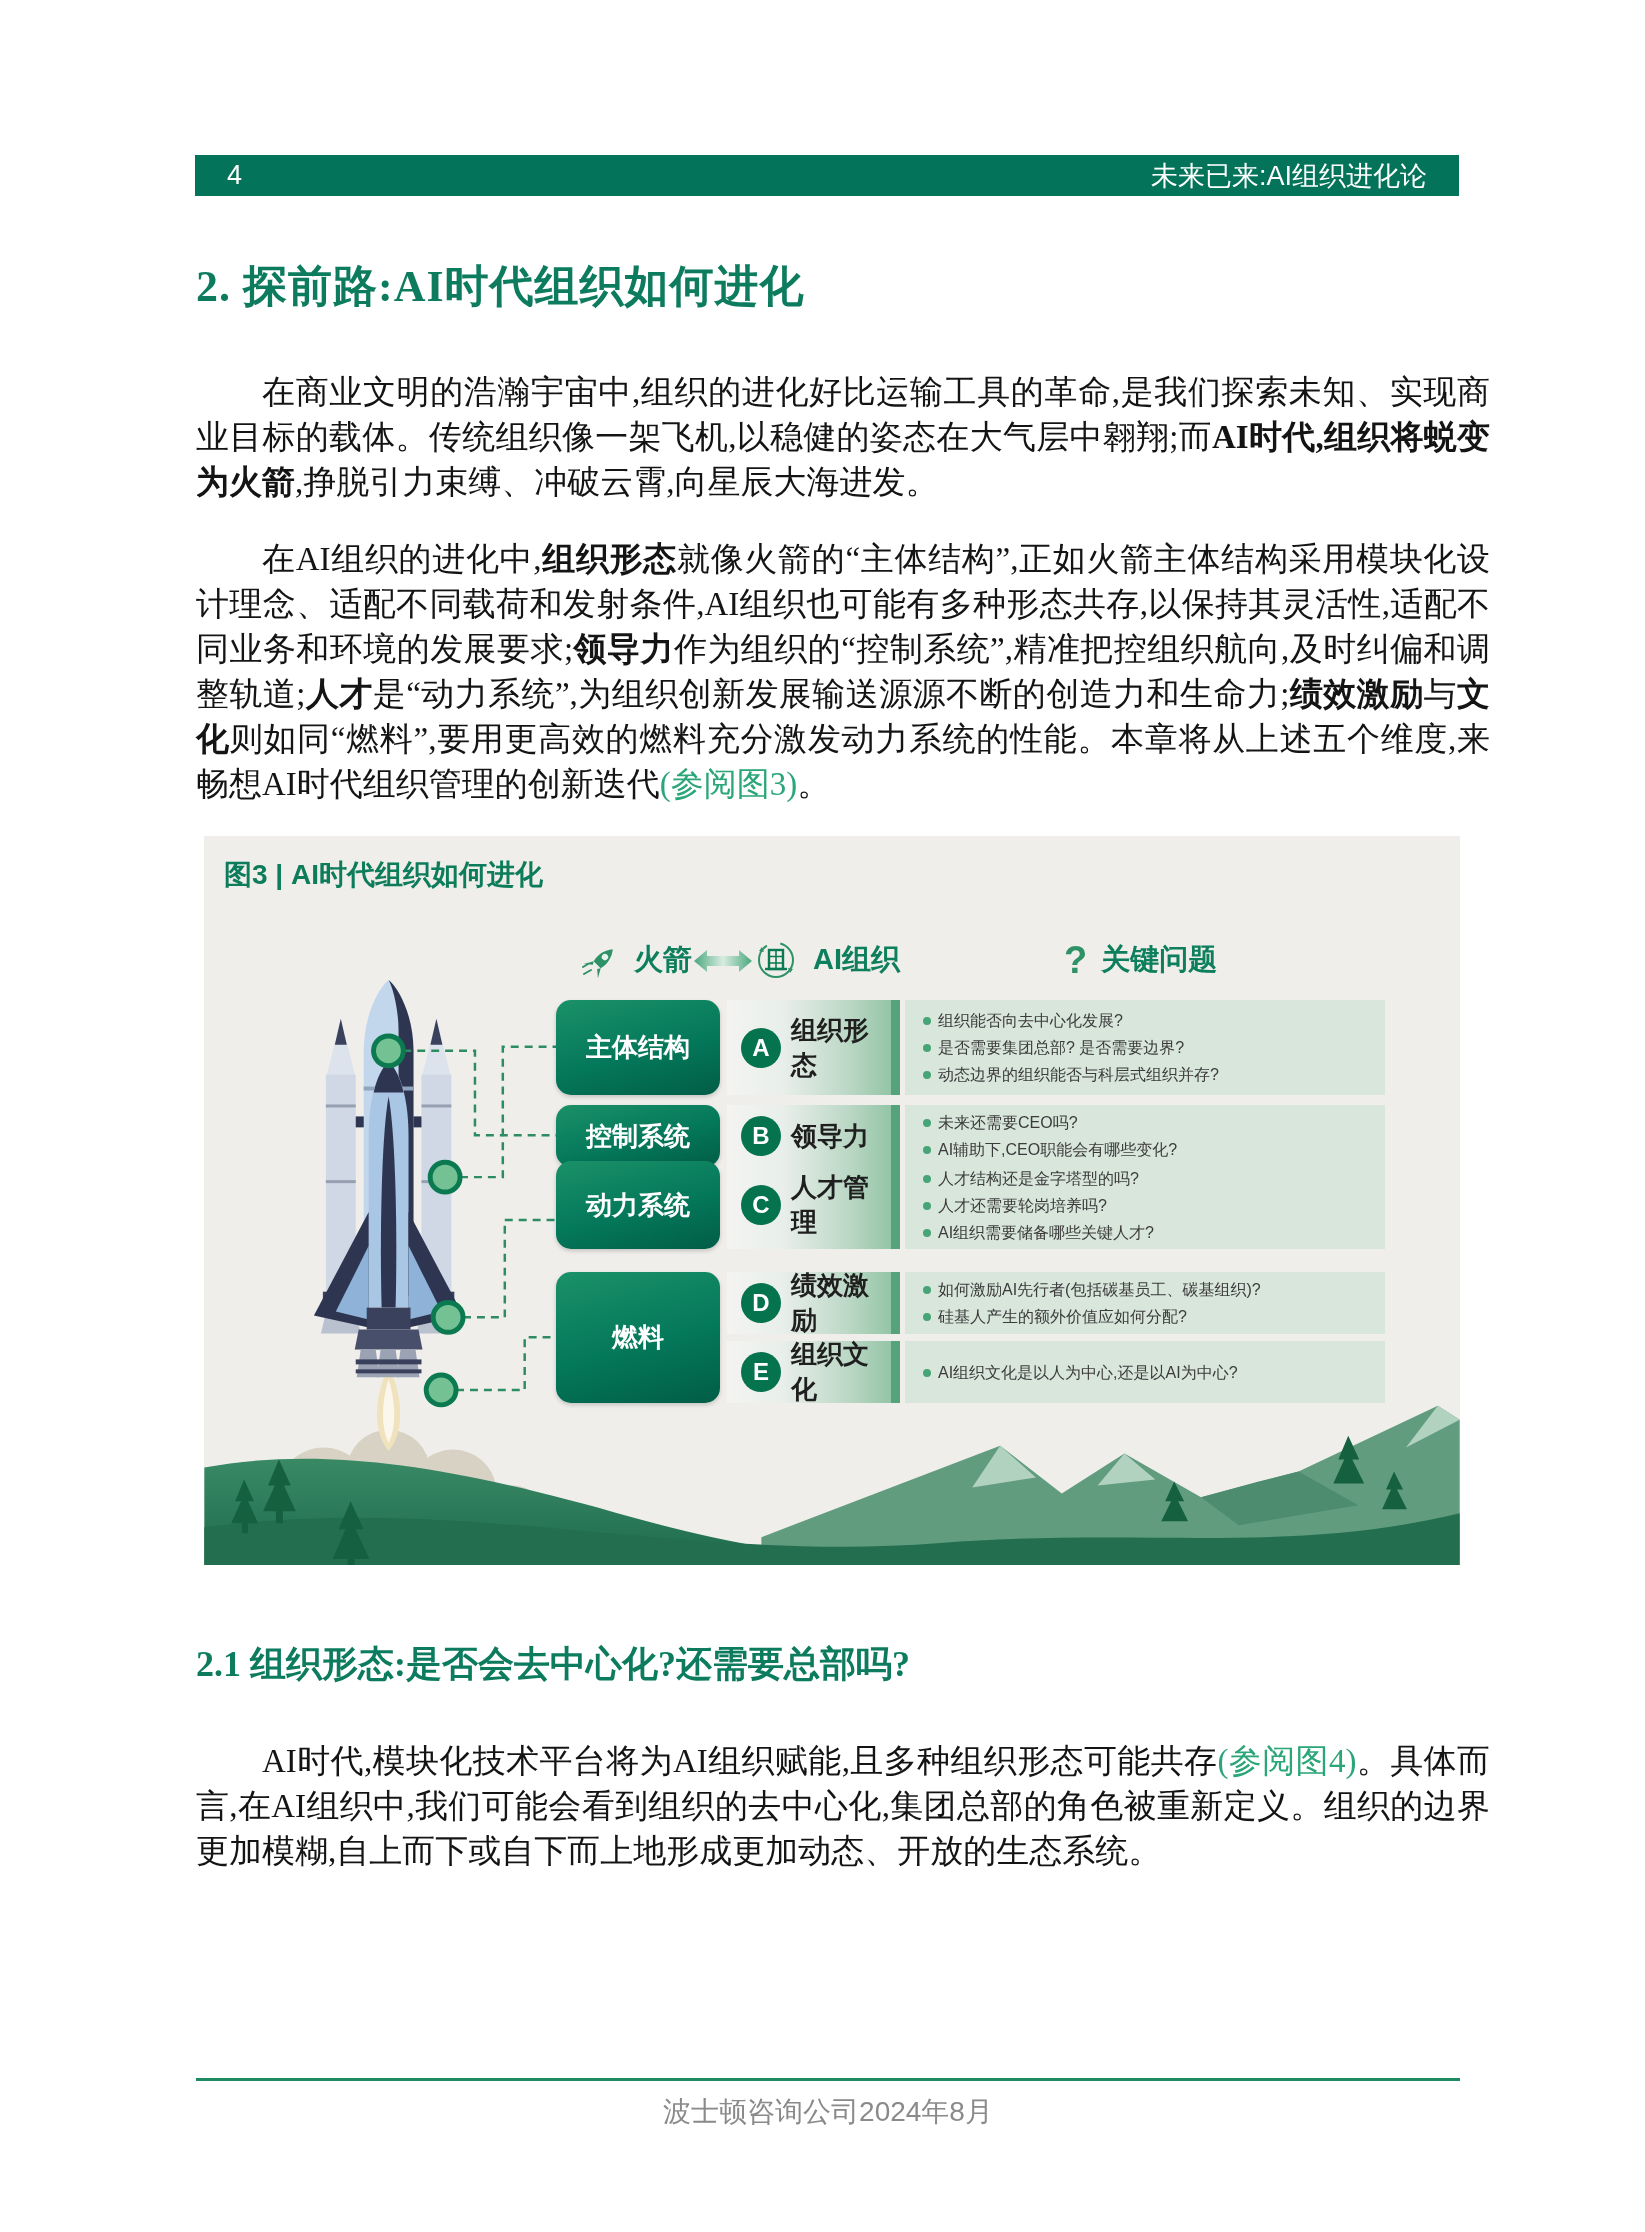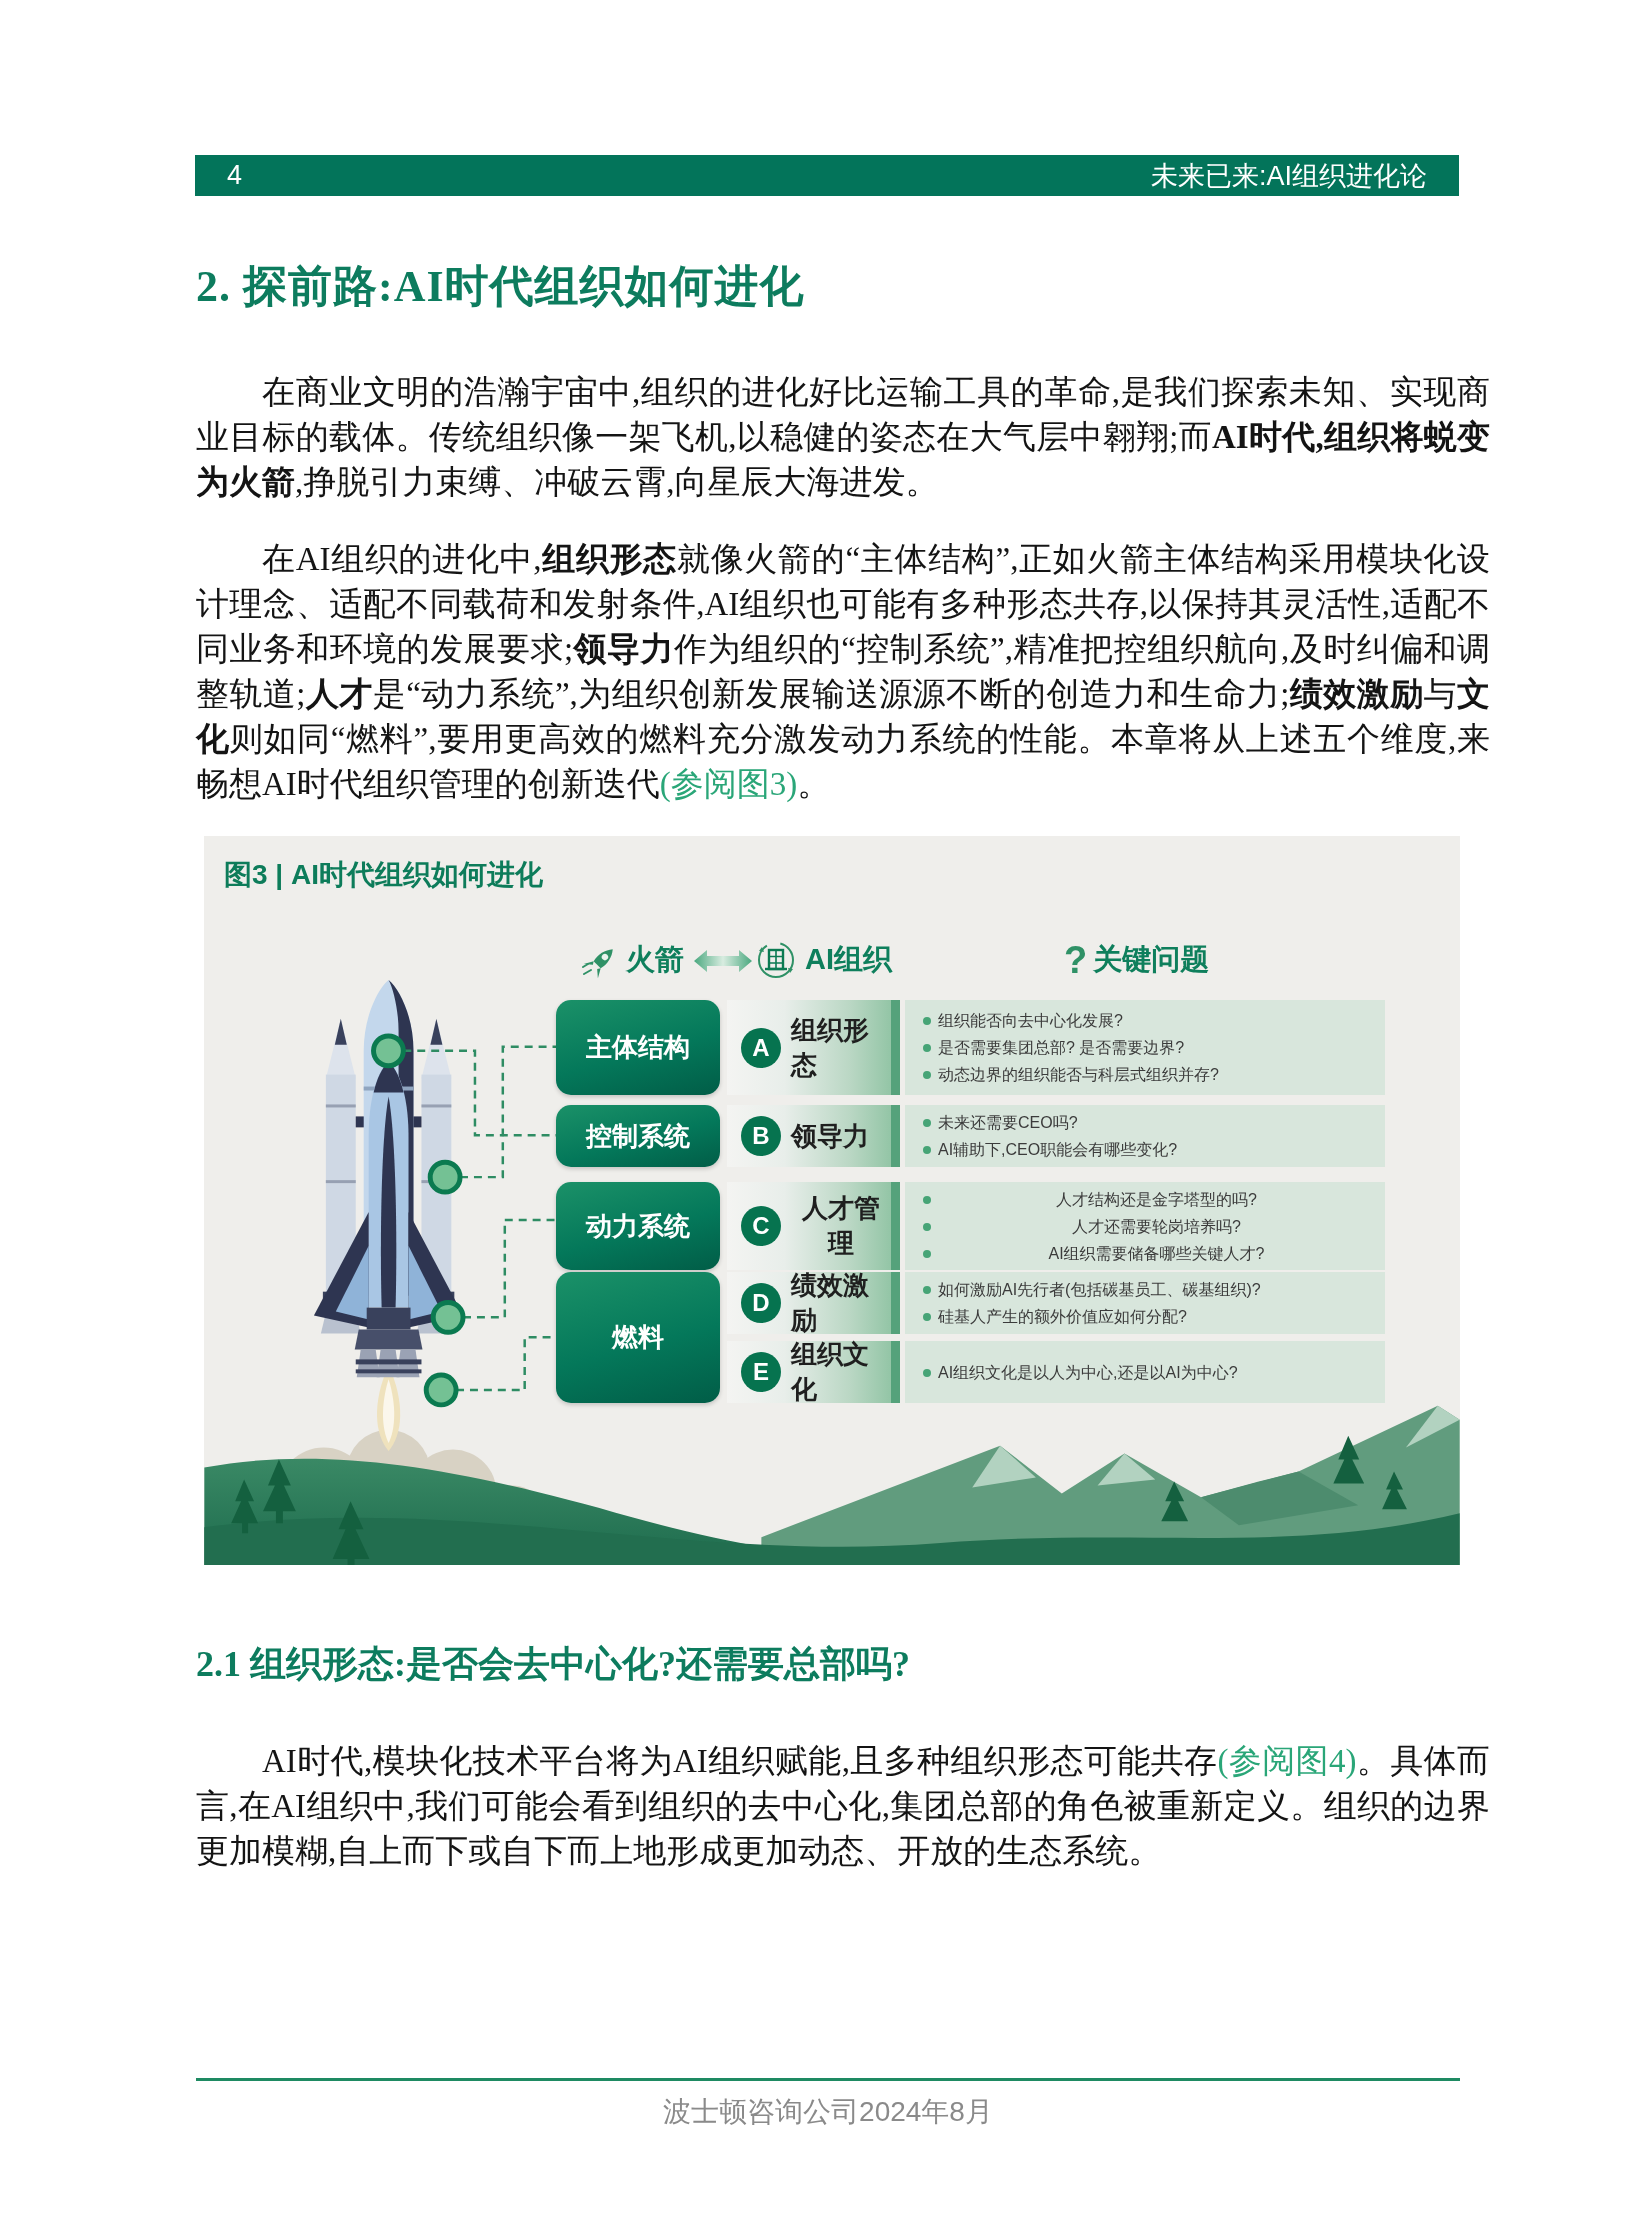--- a/index.html
+++ b/index.html
@@ -18,21 +18,21 @@
   p.body{position:absolute;left:196px;width:1294px;margin:0;color:#141414;
          font-size:33px;line-height:45px;text-align:justify;text-indent:2em;}
   p.p1{top:370px;} p.p2{top:537px;} p.p3{top:1739px;}
   .seg-b{font-weight:700;}
   .seg-g{color:#2aa678;}
   
   .panel{position:absolute;left:204px;top:836px;width:1256px;height:729px;
          background:#efeeeb;font-family:"Liberation Sans", sans-serif;}
   .fig-title{position:absolute;left:20px;top:20px;color:#0d7c5a;
              font-size:28px;font-weight:700;}
-  .legend{position:absolute;top:101px;height:46px;display:flex;align-items:center;gap:6px;
+  .legend{position:absolute;top:101px;height:46px;display:flex;align-items:center;gap:14px;
           color:#0e7f5c;font-weight:700;font-size:29px;}
   .lg-rocket{left:376px;} .lg-arrow{left:490px;top:111px;position:absolute;}
   .lg-org{left:549px;} .lg-q{left:860px;}
   .qmark{font-size:38px;font-weight:800;color:#2f9166;line-height:1;}
   
   .part-box{position:absolute;left:352px;width:164px;border-radius:15px;
             background:linear-gradient(165deg,#1b9168 0%,#04785a 55%,#015d47 100%);
             color:#ffffff;font-weight:700;font-size:26px;display:flex;
             align-items:center;justify-content:center;box-shadow:0 2px 4px rgba(0,0,0,.18);}
   .dim-cell{position:absolute;left:523px;width:173px;box-sizing:border-box;
@@ -42,21 +42,21 @@
   .dim-cell .letter{width:40px;height:40px;border-radius:50%;background:#06734f;
             color:#fff;font-weight:700;font-size:24px;display:flex;align-items:center;
             justify-content:center;flex:none;}
   .dim-cell .dlabel{font-weight:700;font-size:26px;color:#1f1f1f;}
   .q-cell{position:absolute;left:701px;width:480px;background:#d8e6dc;box-sizing:border-box;
           display:flex;flex-direction:column;justify-content:center;padding:4px 10px 4px 16px;}
   .q-cell ul{margin:0;padding:0;list-style:none;}
   .q-cell li{position:relative;padding-left:17px;font-size:16px;line-height:27px;color:#3b3b3b;}
   .q-cell li::before{content:'';position:absolute;left:2px;top:10px;width:8px;height:8px;
           border-radius:50%;background:#46a476;}
-  .r1{top:164px;height:95px;} .r2{top:269px;height:62px;} .r3{top:346px;height:88px;text-align:center;}
+  .r1{top:164px;height:95px;} .r2{top:269px;height:62px;} .r3{top:325px;height:88px;}
   .r4{top:436px;height:62px;} .r5{top:505px;height:62px;} .r45{top:436px;height:131px;}
   .abs{position:absolute;}
   
   .footrule{position:absolute;left:196px;top:2078px;width:1264px;height:3px;background:#1e8a62;}
   .footer{position:absolute;left:196px;top:2093px;width:1264px;display:flex;
           justify-content:center;color:#8a8a8a;font-size:28px;
           font-family:"Liberation Sans", sans-serif;}
 </style>
 </head>
 <body>

